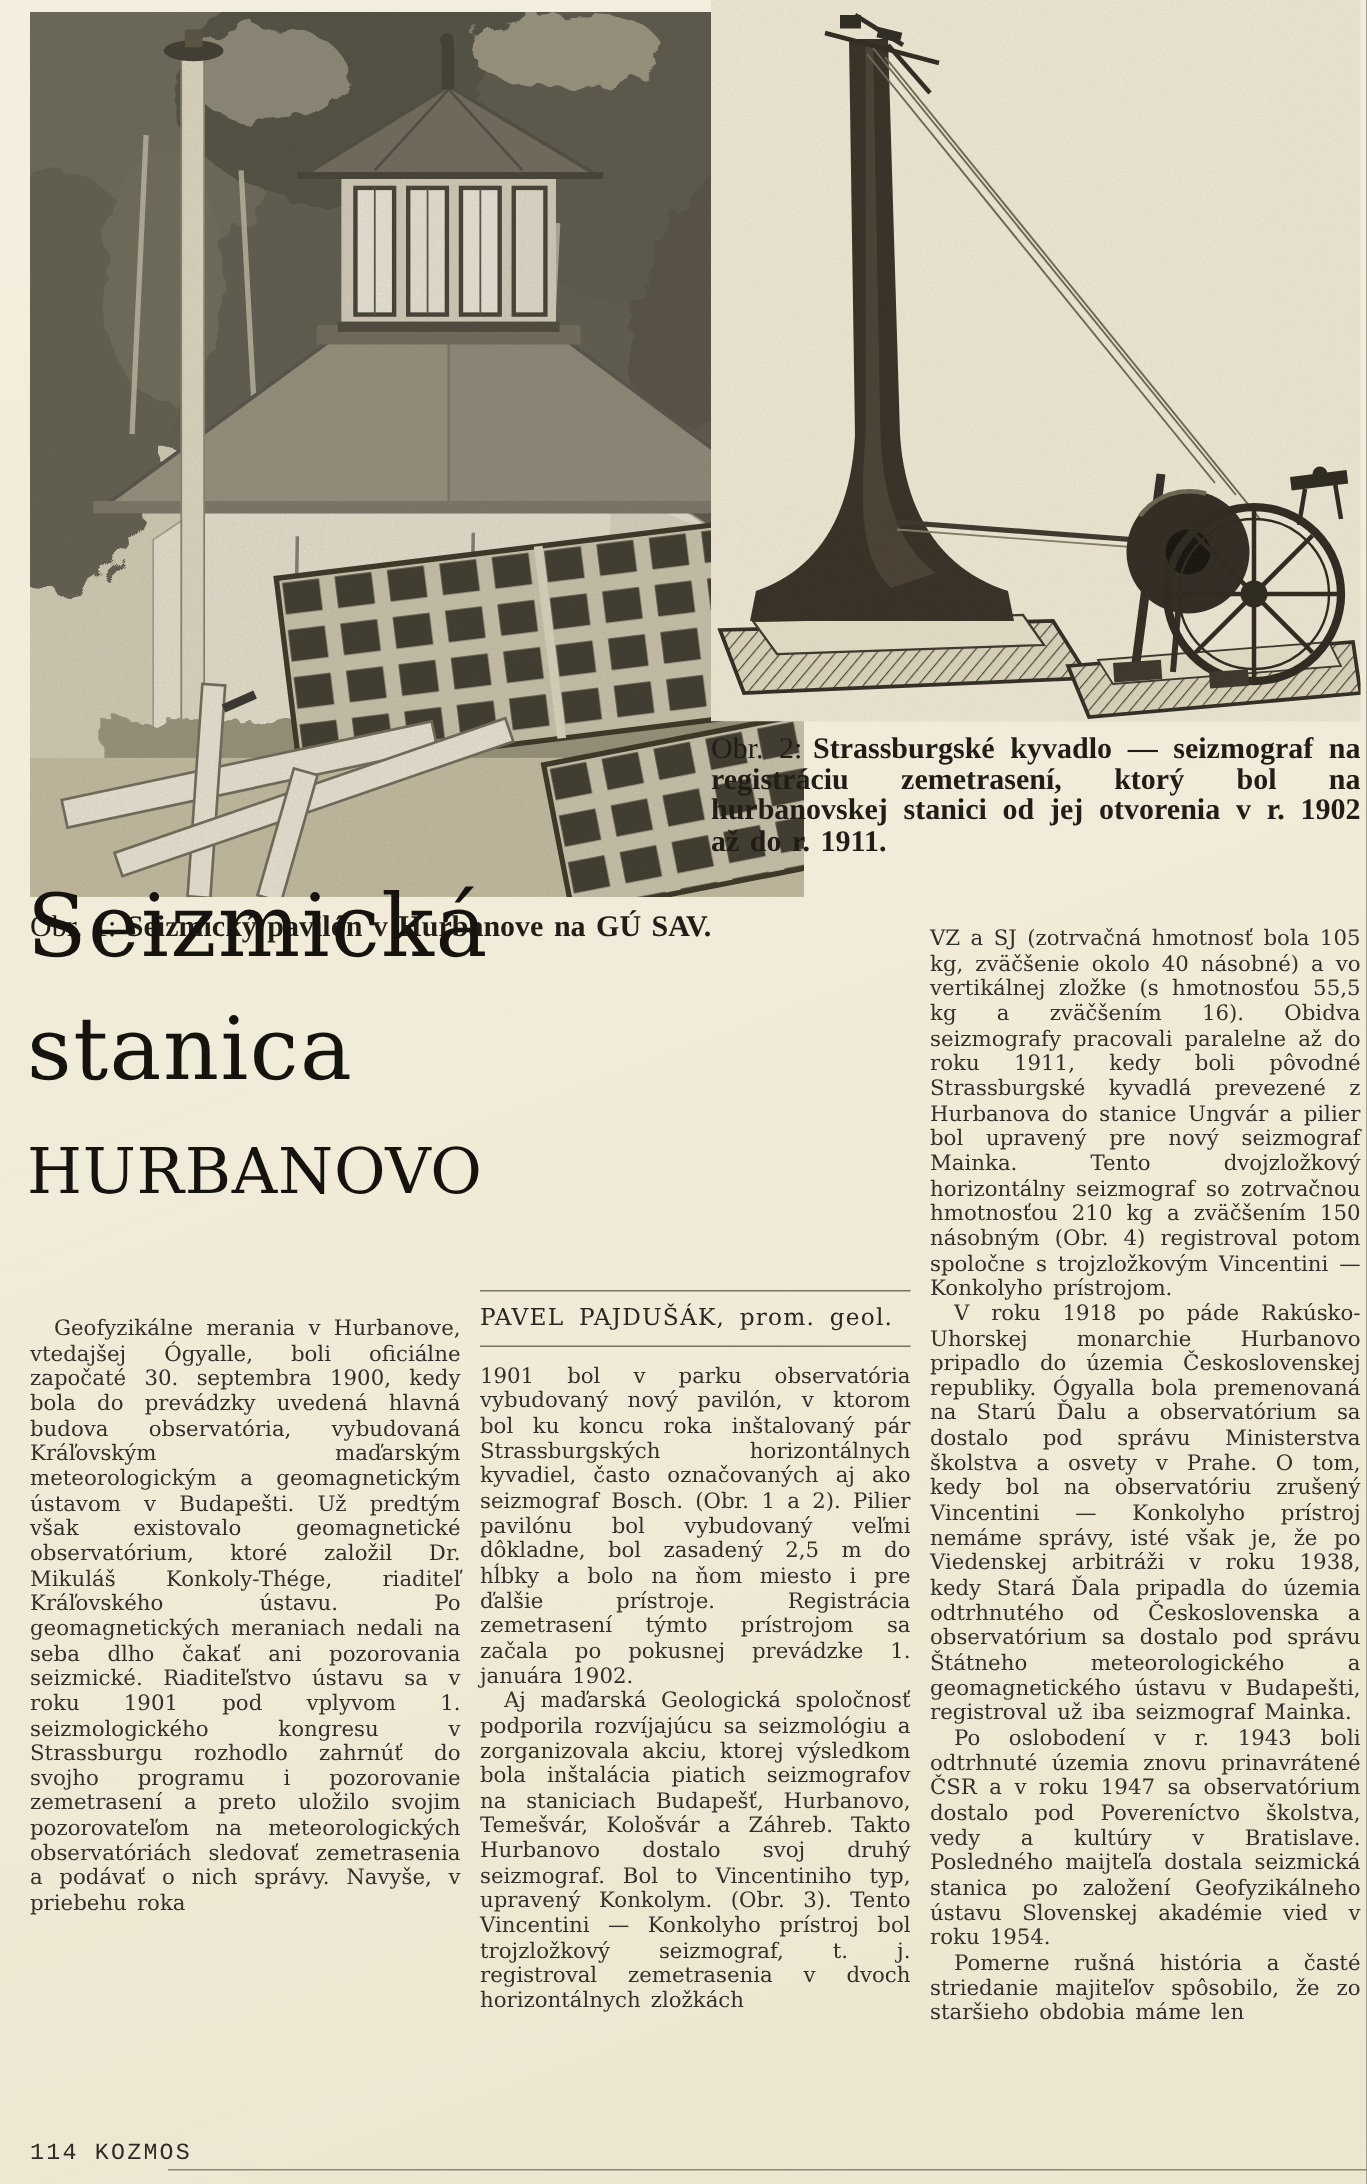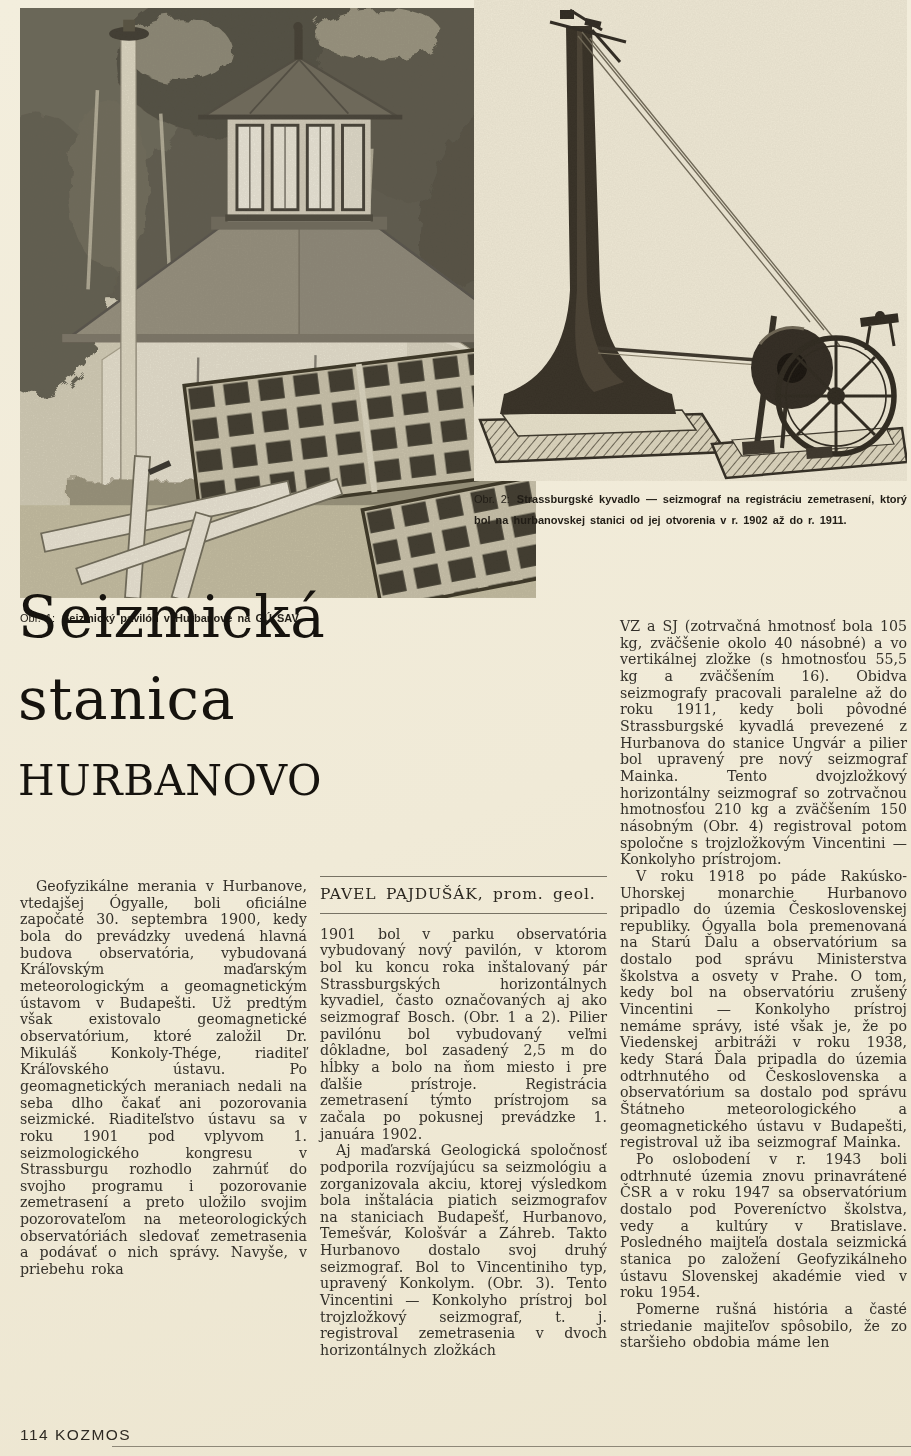--- a/index.html
+++ b/index.html
@@ -10,22 +10,22 @@
     font-family:"DejaVu Serif","Liberation Serif",serif;
     color:#2e2a23;
   }
   
   .figure{position:absolute;}
   .fig1{left:20px;top:8px;width:516px;}
   .fig2{left:474px;top:0px;width:433px;}
   .photo{display:block;width:100%;}
   .photo svg{display:block;width:100%;height:auto;}
   .caption{
-    font-family:Liberation Sans, sans-serif;
-    font-size:11px;line-height:20.5px;color:#211d16;
+    font-family:Liberation Serif, serif;
+    font-size:20px;line-height:20.5px;color:#211d16;
     font-weight:bold;text-align:justify;margin-top:8px;
     word-spacing:2px;
   }
   .fig1 .caption{margin-top:10px;}
   .caption .cap-prefix{font-weight:normal;margin-right:7px;}
   
   .headline{
     position:absolute;left:18px;top:576px;width:460px;
     font-weight:normal;color:#16130e;line-height:82px;
   }
@@ -33,32 +33,32 @@
   .headline .hl-line3{font-size:42px;letter-spacing:0.5px;}
   
   .col{
     position:absolute;width:287px;
     font-size:14.2px;line-height:16.65px;text-align:justify;
     word-spacing:2.2px;color:#33302a;
   }
   .col p{margin:0;}
   .col p.indent{text-indent:16px;}
   .col1{left:20px;top:878px;}
-  .col2{left:320px;top:860px;margin-top:16px;}
+  .col2{left:320px;top:860px;}
   .col3{left:620px;top:618px;}
   .author-block{margin-bottom:12px;}
   .rule{border:0;border-top:1.6px solid #4f4a3e;margin:0;opacity:.75;}
   .author-name{
     font-size:15.5px;letter-spacing:0.8px;word-spacing:4px;
     padding:9px 0 10px 0;color:#2b2720;
   }
   
   .footer{
     position:absolute;left:20px;top:1426px;
-    font-family:Liberation Sans, sans-serif;
+    font-family:Liberation Mono, monospace;
     font-size:15.5px;letter-spacing:1.5px;color:#2e2a23;
   }
   .bottom-rule{
     position:absolute;left:112px;top:1446px;width:799px;height:0;
     border-top:1.6px solid #5a5448;opacity:.65;
   }
 </style>
 </head>
 <body>
 

